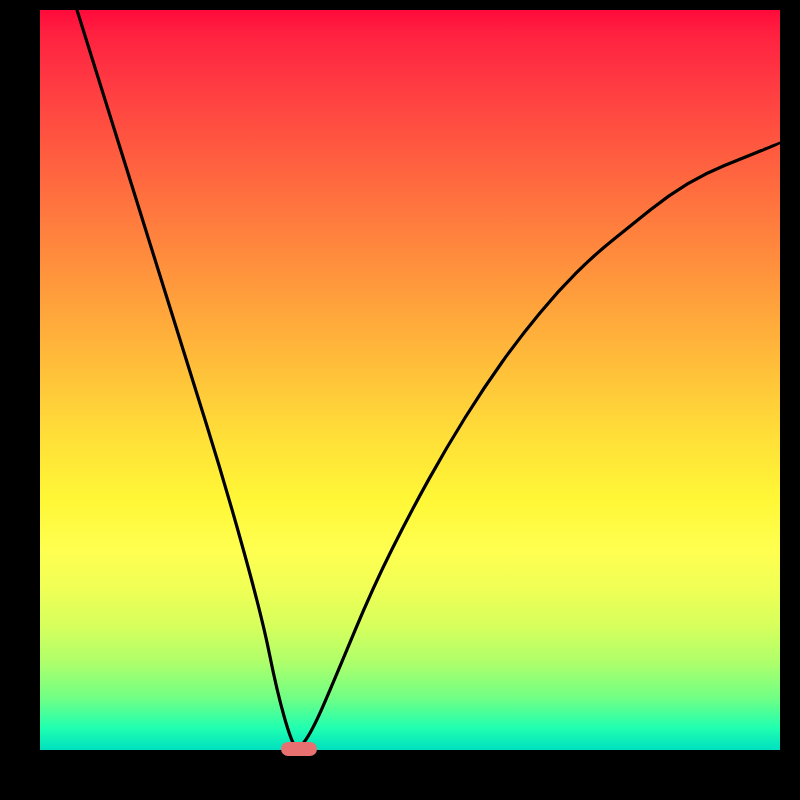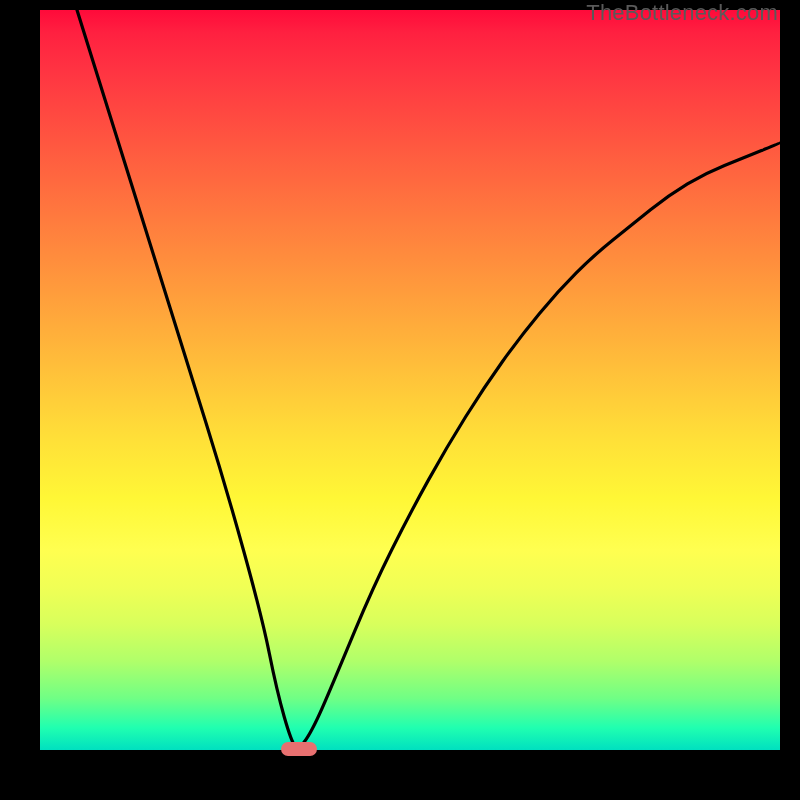--- a/index.html
+++ b/index.html
@@ -59,20 +59,19 @@
     height: 14px;
     background: #e87070;
     border-radius: 7px;
     z-index: 6;
   }
 </style>
 </head>
 <body>
 
 <div class="chart-container">
-  <div class="watermark">TheBottleneck.com</div>
   <div class="plot-area">
     <svg class="curve-svg" viewBox="0 0 740 740" preserveAspectRatio="none">
       <path d="M 37.00 0.00 Q 37.00 0.00 55.50 59.20 Q 74.00 118.40 92.50 177.60 Q 111.00 236.80 129.50 296.00 Q 148.00 355.20 166.50 414.40 Q 185.00 473.60 203.50 540.20 Q 222.00 606.80 229.40 643.80 Q 236.80 680.80 244.20 706.70 Q 251.60 732.60 255.30 736.30 Q 259.00 740.00 266.40 728.90 Q 273.80 717.80 284.90 691.90 Q 296.00 666.00 314.50 621.60 Q 333.00 577.20 351.50 540.20 Q 370.00 503.20 388.50 469.90 Q 407.00 436.60 425.50 407.00 Q 444.00 377.40 462.50 351.50 Q 481.00 325.60 499.50 303.40 Q 518.00 281.20 536.50 262.70 Q 555.00 244.20 573.50 229.40 Q 592.00 214.60 610.50 199.80 Q 629.00 185.00 647.50 173.90 Q 666.00 162.80 684.50 155.40 Q 703.00 148.00 721.50 140.60 T 740.00 133.20 " id="curve-path" fill="none" stroke="#000000" stroke-width="3.2" stroke-linejoin="round" stroke-linecap="round"></path>
     </svg>
     <div class="min-bar" id="min-bar" style="left: 241px; top: 732px;"></div>
   </div>
 </div>
 
 </body></html>

